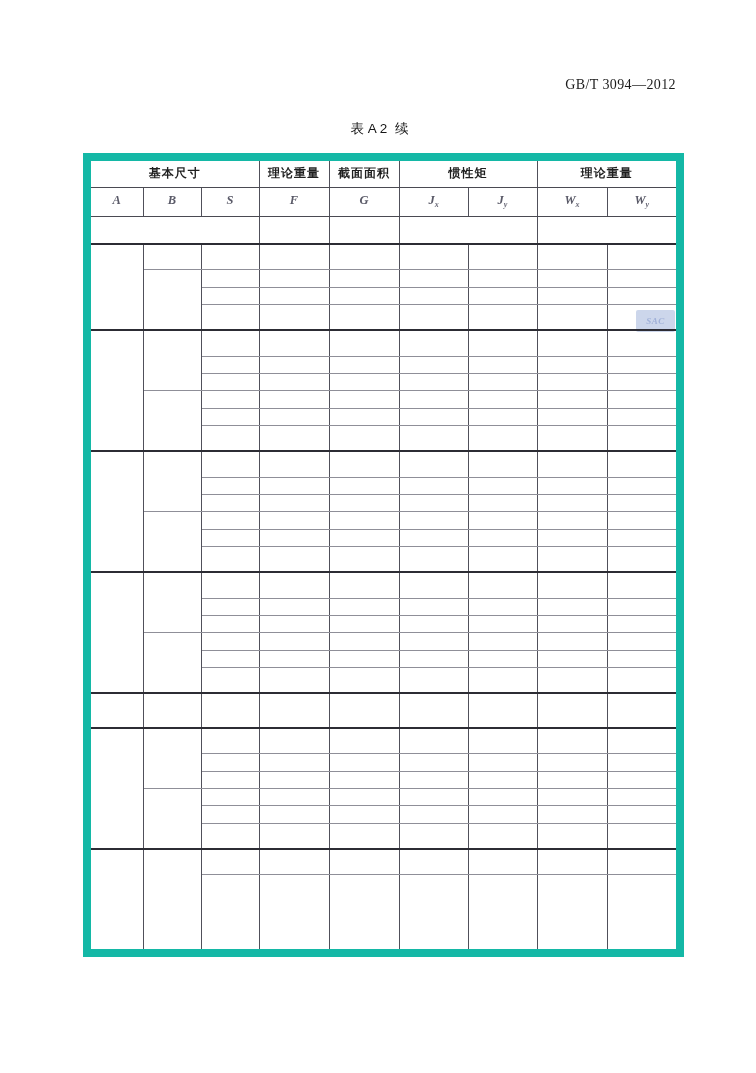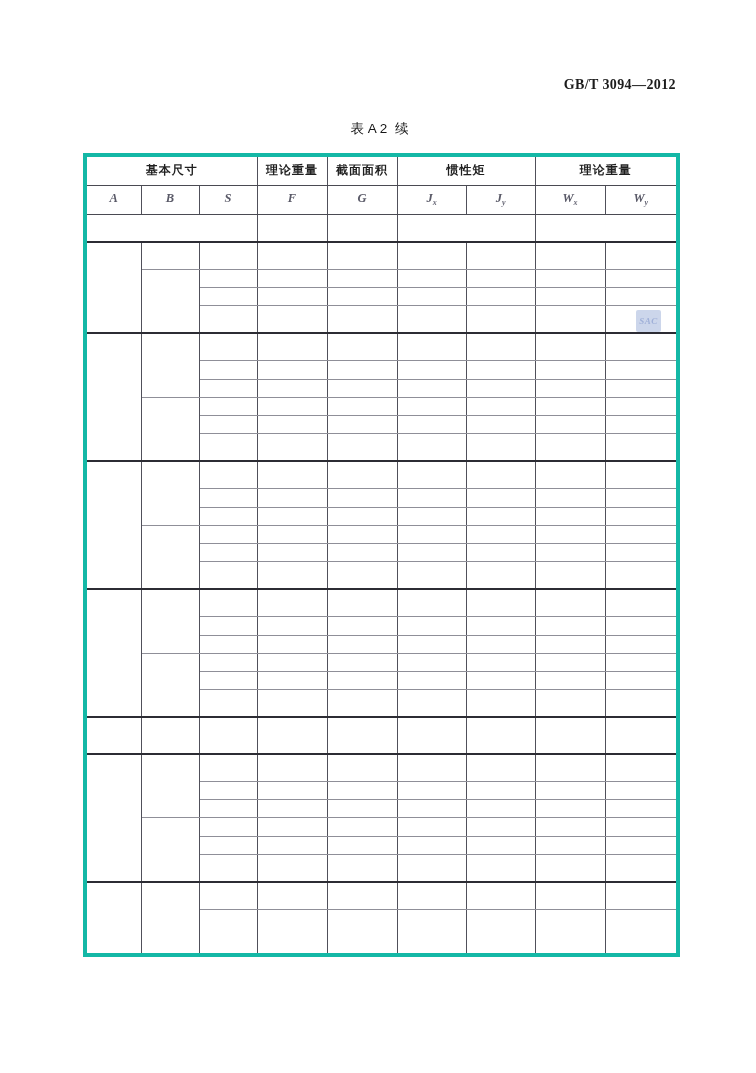--- a/index.html
+++ b/index.html
@@ -2,45 +2,45 @@
 <html><head>
 <meta charset="utf-8">
 <style>
   html,body{margin:0;padding:0;}
   body{
     width:756px;height:1073px;position:relative;background:#ffffff;
     font-family:"Liberation Sans",sans-serif;overflow:hidden;
   }
   .doc-number{
     position:absolute;top:77px;right:80px;
-    font-family:"Liberation Serif",serif;font-weight:700;font-size:14px;
+    font-family:"Liberation Serif",serif;font-weight:400;font-size:14px;
     color:#1c1c1c;letter-spacing:0.4px;white-space:pre;
   }
   .table-title{
     position:absolute;top:120px;left:83px;width:593px;text-align:center;
     font-size:13.5px;font-weight:400;color:#161616;white-space:pre;
   }
   .watermark{
-    position:absolute;left:636px;top:310px;width:25px;height:22px;
+    position:absolute;left:636px;top:310px;width:39px;height:22px;
     background:#ccd6eb;border-radius:2px;z-index:0;
     display:flex;align-items:center;justify-content:center;
     font-family:"Liberation Serif",serif;font-style:italic;font-weight:700;
     font-size:9px;color:#a0b0d8;letter-spacing:0.5px;
   }
   table.spec{
     position:absolute;left:83px;top:153px;width:593px;height:804px;
     border-collapse:collapse;table-layout:fixed;z-index:1;
     background:transparent;
   }
   table.spec th,table.spec td{
     padding:0;background:transparent;
     border-top:1px solid #8f8f98;border-bottom:1px solid #8f8f98;
     border-left:1px solid #50505a;border-right:1px solid #50505a;
   }
-  table.spec{border:4px solid #14b8a6;}
+  table.spec{border:8px solid #14b8a6;}
   table.spec thead th{
     border-top:1px solid #4a4a52;border-bottom:1px solid #4a4a52;
     font-weight:600;font-size:12px;color:#1f1f1f;text-align:center;
     vertical-align:middle;letter-spacing:1px;
   }
   tr.h1{height:30px;}
   tr.h2{height:29px;}
   tr.h2 th{font-weight:400;}
   tr.h2 i{
     font-family:"Liberation Serif",serif;font-style:italic;

